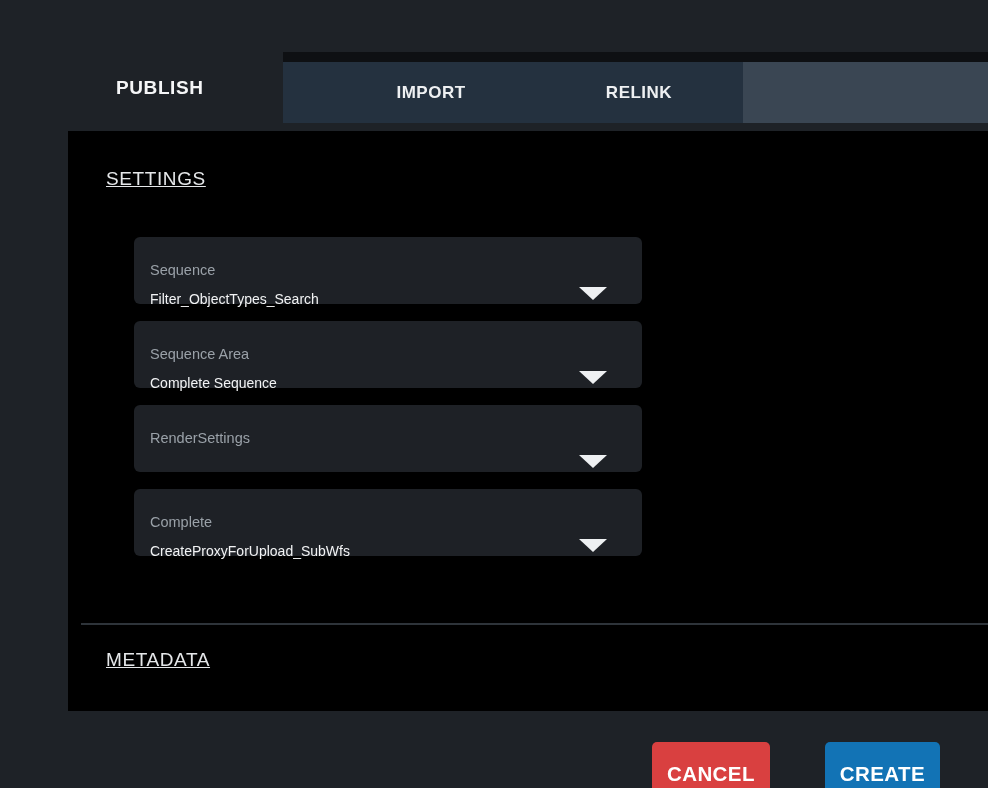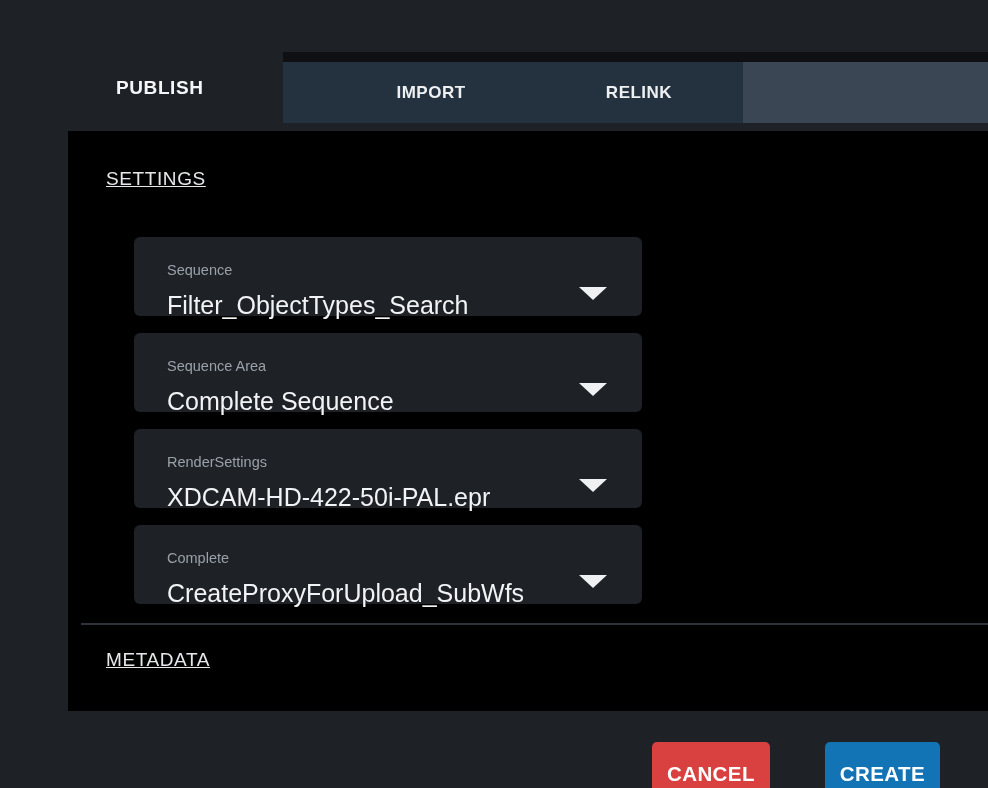--- a/index.html
+++ b/index.html
@@ -53,27 +53,27 @@
   }
   .section-heading {
     position:absolute; left:25px;
     color:#e5e7e9; font-size:19px; font-weight:400; letter-spacing:0.6px;text-decoration:underline;
   }
   .settings-heading { top:24px; }
   .metadata-heading { top:505px; }
 
   .field-list { position:absolute; left:40px; top:80px; width:508px; }
   .field {
-    position:relative; width:508px; height:79px; margin-bottom:17px;
+    position:relative; width:508px; height:67px; margin-bottom:17px;
     background:#1e2126; border-radius:6px;
-    padding:12px 60px 0 20px; cursor:pointer;
+    padding:12px 60px 0 3px; cursor:pointer;
   }
   .field-label { font-size:14.5px; color:#9aa1a8; }
   .field-value {
-    margin-top:7px; font-size:25px; color:#f2f3f4;
+    margin-top:7px; font-size:14px; color:#f2f3f4;
     white-space:nowrap; overflow:hidden;
   }
   .dd-arrow {
     position:absolute; right:22px; top:37px; width:0; height:0;
     border-left:14px solid transparent; border-right:14px solid transparent;
     border-top:13px solid #eef0f2;
   }
   .divider { position:absolute; left:0; top:479px; width:929px; height:2px; background:#2e343a; }
 
   
@@ -127,21 +127,20 @@
     </div>
 
     <div class="field">
       <div class="field-label">Sequence Area</div>
       <div class="field-value">Complete Sequence</div>
       <div class="dd-arrow"></div>
     </div>
 
     <div class="field">
       <div class="field-label">RenderSettings</div>
-      <div class="field-value">XDCAM-HD-422-50i-PAL.epr</div>
       <div class="dd-arrow"></div>
     </div>
 
     <div class="field">
       <div class="field-label">Complete</div>
       <div class="field-value">CreateProxyForUpload_SubWfs</div>
       <div class="dd-arrow"></div>
     </div>
 
   </div>

